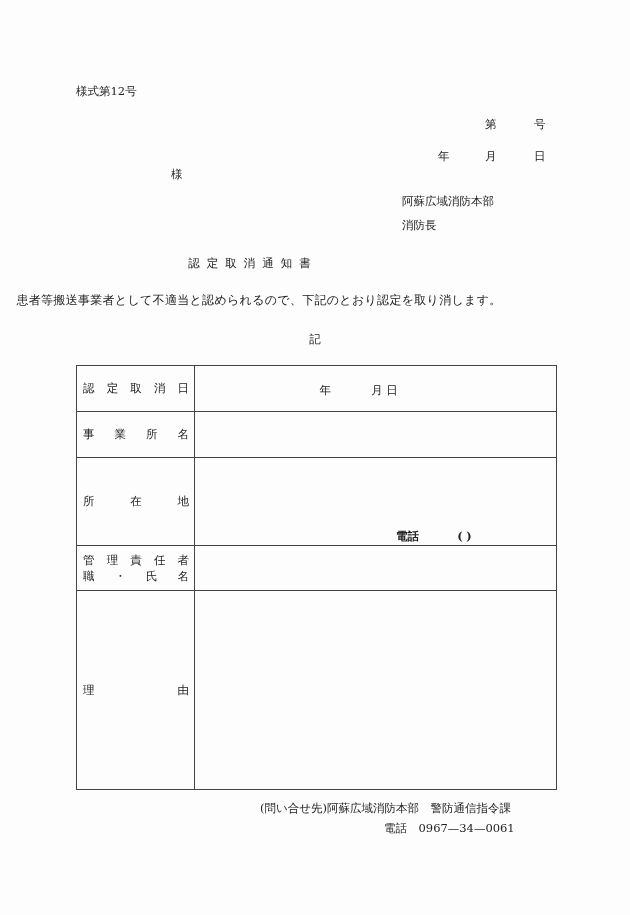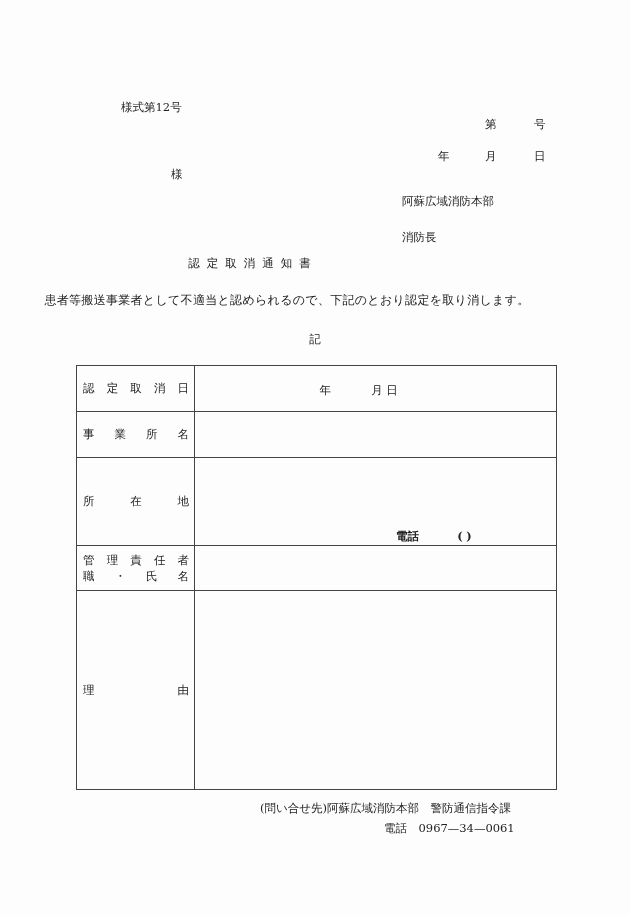--- a/index.html
+++ b/index.html
@@ -2,31 +2,31 @@
 <html><head>
   <meta charset="utf-8">
   <style>
     html, body { margin: 0; padding: 0; background: #fdfdfd; }
     body {
       width: 630px; height: 915px; position: relative; overflow: hidden;
       font-family: "DejaVu Serif", "Liberation Serif", serif;
       color: #222; font-size: 11.5px;
     }
     .abs { position: absolute; white-space: nowrap; }
-    .form-no { left: 76px; top: 100px; margin-left: 45px; }
+    .form-no { left: 76px; top: 84px; }
     .doc-no-dai { left: 485px; top: 117px; }
     .doc-no-go { left: 534px; top: 117px; }
     .date-y { left: 438px; top: 149px; }
     .date-m { left: 485px; top: 149px; }
     .date-d { left: 534px; top: 149px; }
     .addressee { left: 171px; top: 167px; }
     .sender-org { left: 402px; top: 194px; }
-    .sender-title { left: 402px; top: 230px; }
+    .sender-title { left: 402px; top: 218px; }
     .title { left: 0; width: 506px; text-align: center; top: 256px; letter-spacing: 7px; }
-    .body-text { left: 0; width: 518px; text-align: center; top: 292px; font-size: 12px; letter-spacing: 0.3px; margin-left: 28px; }
+    .body-text { left: 0; width: 518px; text-align: center; top: 292px; font-size: 12px; letter-spacing: 0.3px; }
     .ki { left: 0; width: 630px; text-align: center; top: 332px; }
 
     table.form {
       position: absolute; left: 76px; top: 365px; width: 481px;
       border-collapse: collapse; table-layout: fixed;
     }
     table.form td { border: 1px solid #444; padding: 0; vertical-align: middle; }
     table.form td.label { width: 106px; padding: 0 5px 0 6px; }
     .spread { display: flex; justify-content: space-between; }
     .row1 td { height: 45px; }

